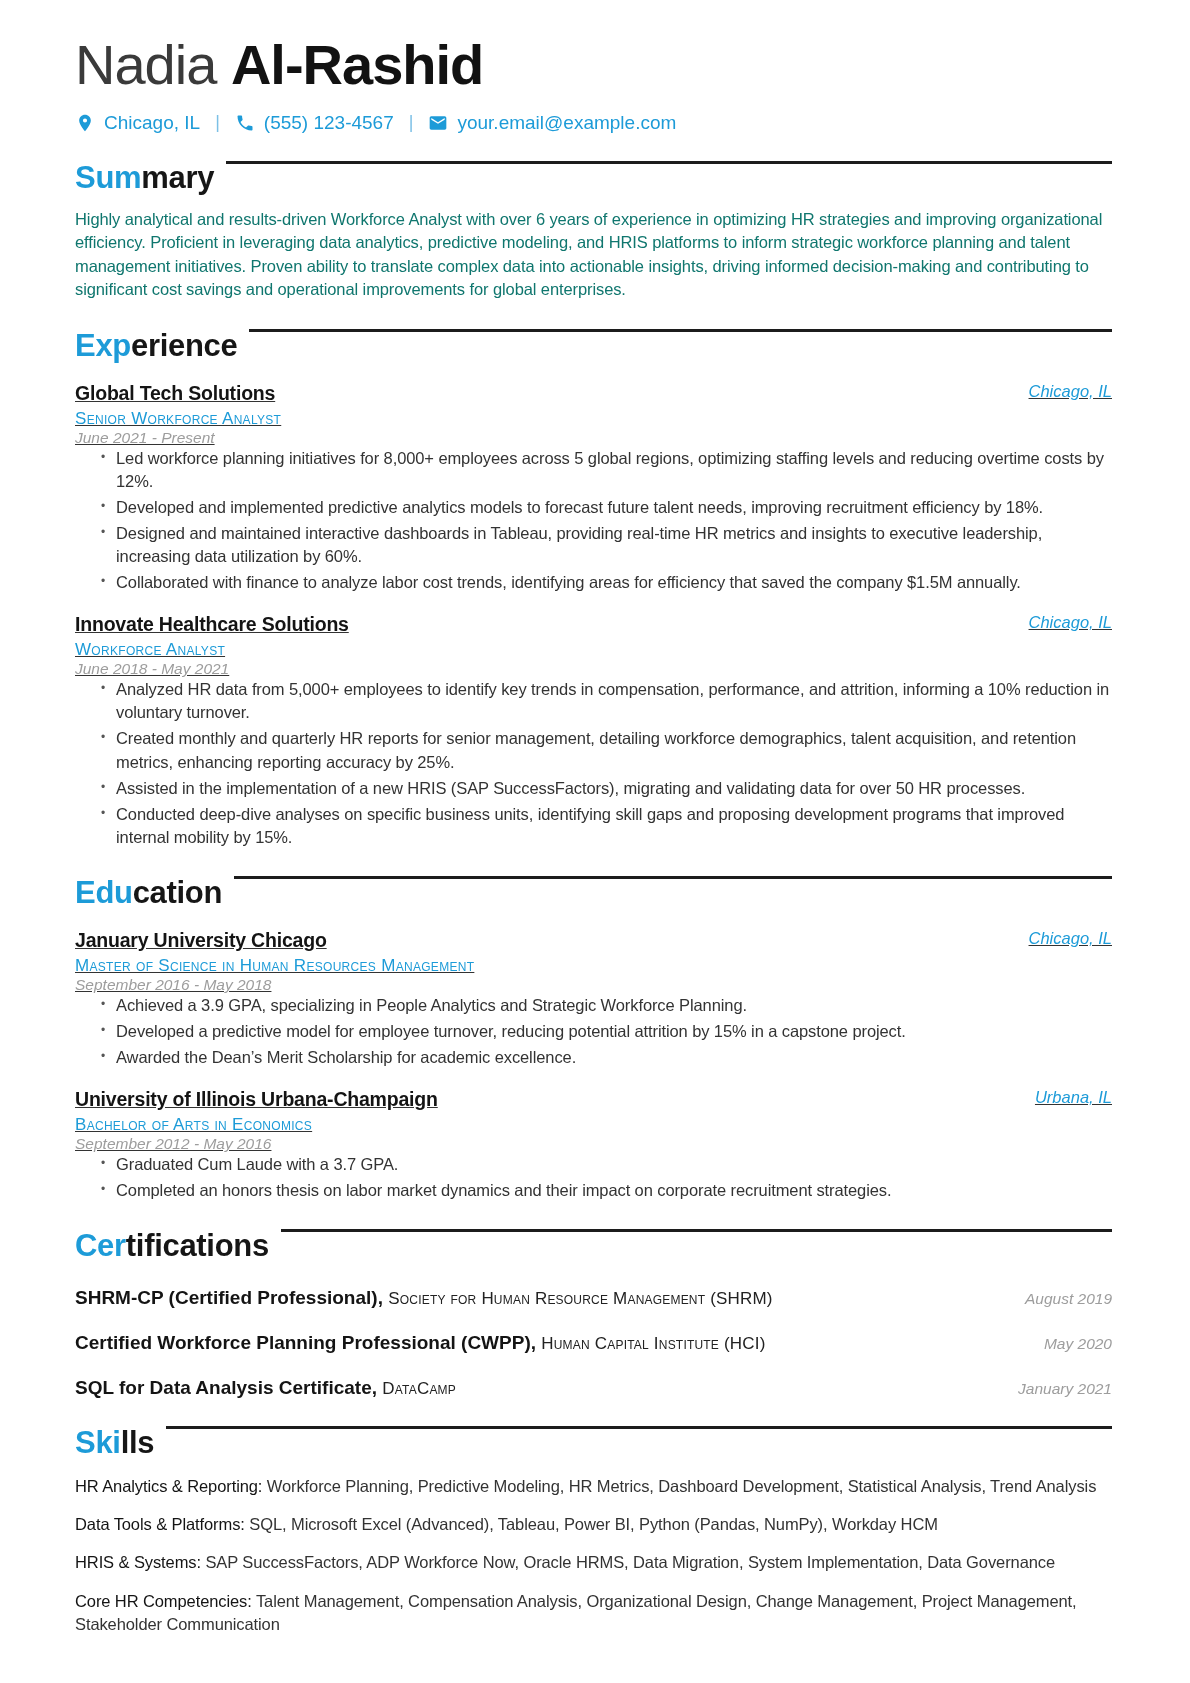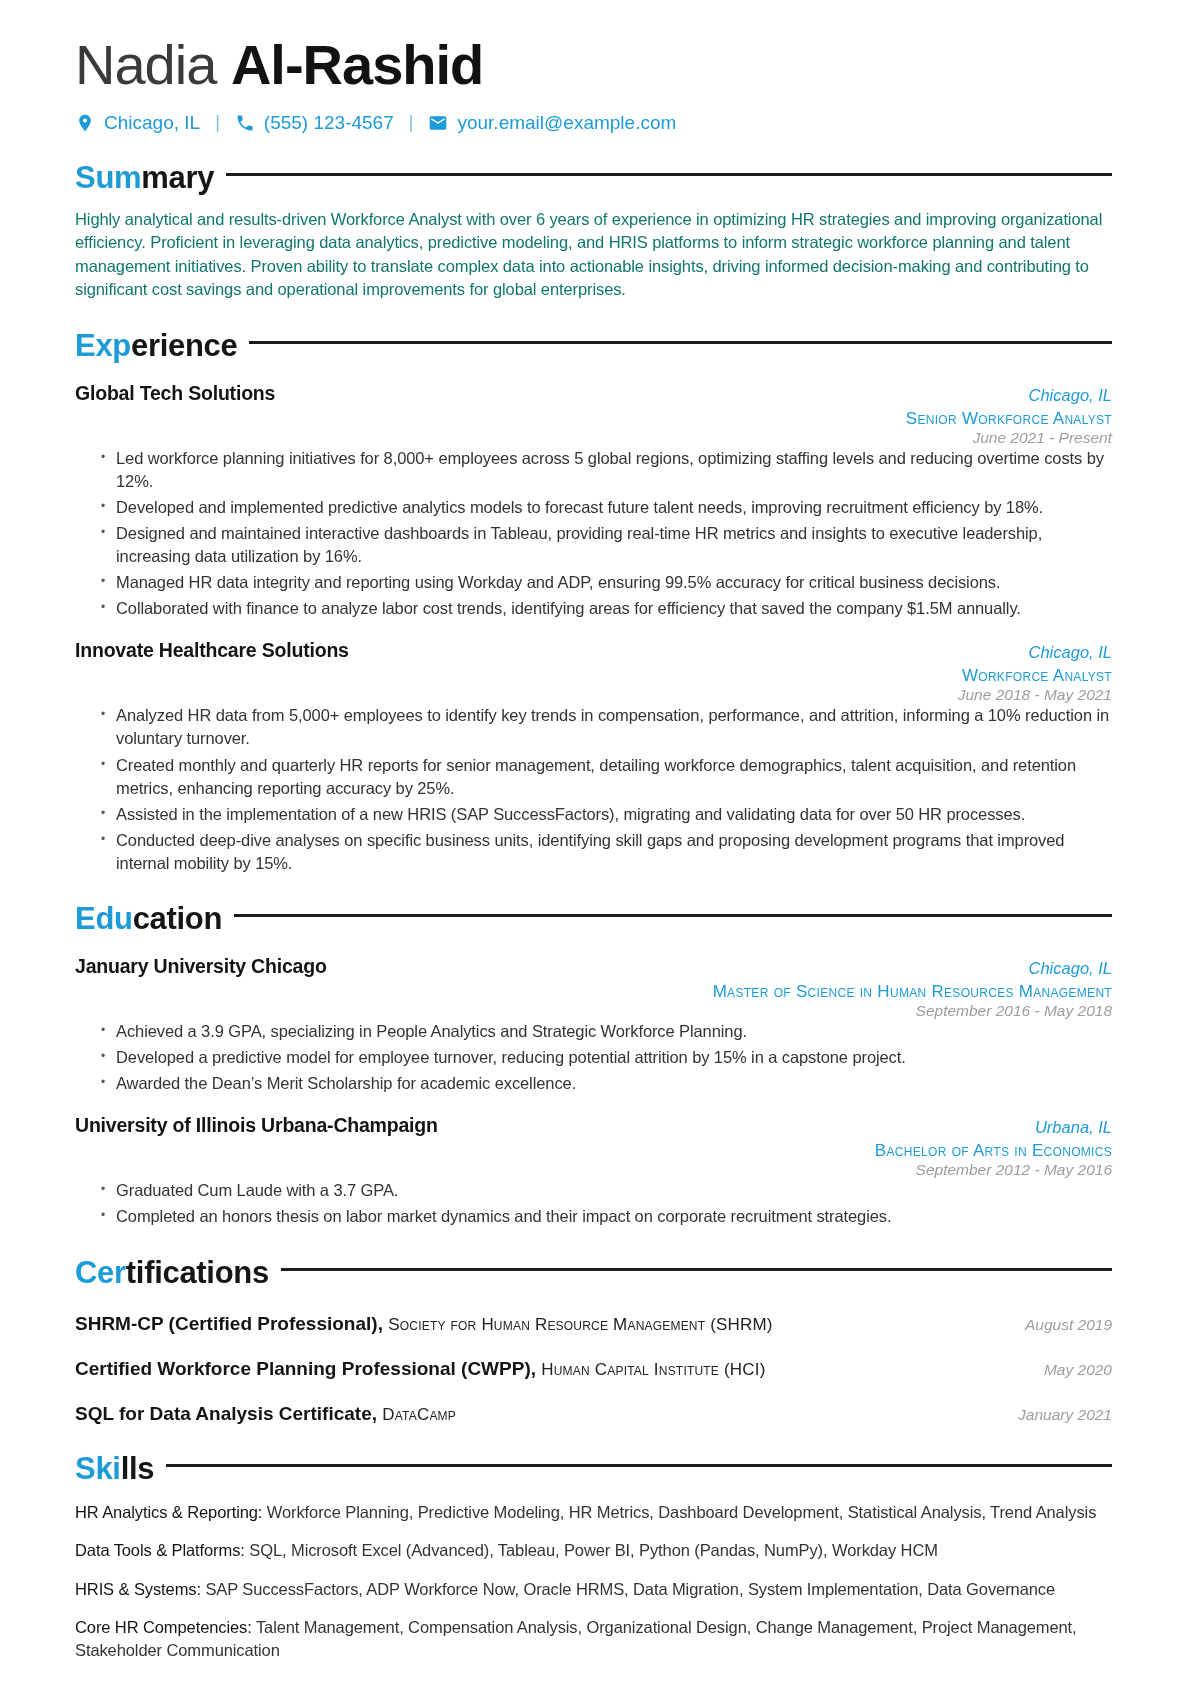--- a/index.html
+++ b/index.html
@@ -14,30 +14,30 @@
 
   
   .name { font-size:56px; line-height:1.05; font-weight:400; color:#3a3a3a; letter-spacing:-1px; }
   .name-last { font-weight:800; color:#121212; }
   .contact { display:flex; align-items:center; gap:15px; margin-top:17px; font-size:19px; color:var(--accent); }
   .c-item { display:inline-flex; align-items:center; gap:9px; }
   .c-item svg { width:20px; height:20px; fill:var(--accent); flex:none; }
   .c-sep { color:#7cc0e6; font-size:18px; }
 
   
-  .sec-head { display:flex; align-items:center; margin-top:27px; font-size:31px; font-weight:800; color:#161616; letter-spacing:-0.3px; line-height:1.1; }
+  .sec-head { display:flex; align-items:flex-start; margin-top:27px; font-size:31px; font-weight:800; color:#161616; letter-spacing:-0.3px; line-height:1.1; }
   .sec-head .accent { color:var(--accent); }
   .sec-head .rule { flex:1; border-bottom:3px solid #1c1c1c; margin:0 0 7px 12px; }
 
   
   .summary-text { margin-top:13px; font-size:16.5px; line-height:1.42; color:#0f766e; letter-spacing:-0.1px; }
 
   
   .entry { margin-top:19px; }
-  .entry-row { display:flex; justify-content:space-between; align-items:flex-end; }
+  .entry-row { display:flex; justify-content:space-between; align-items:flex-start;text-decoration:underline; }
   .entry-title { font-size:19.5px; font-weight:800; color:#141414; letter-spacing:-0.2px; }
   .entry-loc { font-style:italic; color:var(--accent); font-size:16.5px; }
   .entry-row.sub { margin-top:4px;flex-direction:column; }
   .entry-role { color:var(--accent); font-variant:small-caps; font-size:17px; letter-spacing:0.3px; }
   .entry-dates { color:#9d9d9d; font-style:italic; font-size:15.5px; }
   .bullets { list-style:none; padding-left:41px; }
   .bullet { position:relative; font-size:16.5px; line-height:1.4; color:#333; margin-bottom:3px; letter-spacing:-0.1px; }
   .bullet::before { content:"\2022"; position:absolute; left:-15px; top:2px; color:#555; font-size:12px; }
 
   
@@ -110,23 +110,22 @@
           <div class="entry-row sub">
             <span class="entry-role">Senior Workforce Analyst</span>
             <span class="entry-dates">June 2021 - Present</span>
           </div>
           <ul class="bullets">
 
               <li class="bullet">Led workforce planning initiatives for 8,000+ employees across 5 global regions, optimizing staffing levels and reducing overtime costs by 12%.</li>
 
               <li class="bullet">Developed and implemented predictive analytics models to forecast future talent needs, improving recruitment efficiency by 18%.</li>
 
-              <li class="bullet">Designed and maintained interactive dashboards in Tableau, providing real-time HR metrics and insights to executive leadership, increasing data utilization by 16%.</li>
-
-              <li class="bullet">Managed HR data integrity and reporting using Workday and ADP, ensuring 99.5% accuracy for critical business decisions.</li>
+              <li class="bullet">Designed and maintained interactive dashboards in Tableau, providing real-time HR metrics and insights to executive leadership, increasing data utilization by 60%.</li>
+
 
               <li class="bullet">Collaborated with finance to analyze labor cost trends, identifying areas for efficiency that saved the company $1.5M annually.</li>
             </ul>
         </article>
 
         <article class="entry">
           <div class="entry-row">
             <h3 class="entry-title">Innovate Healthcare Solutions</h3>
             <span class="entry-loc">Chicago, IL</span>
           </div>

